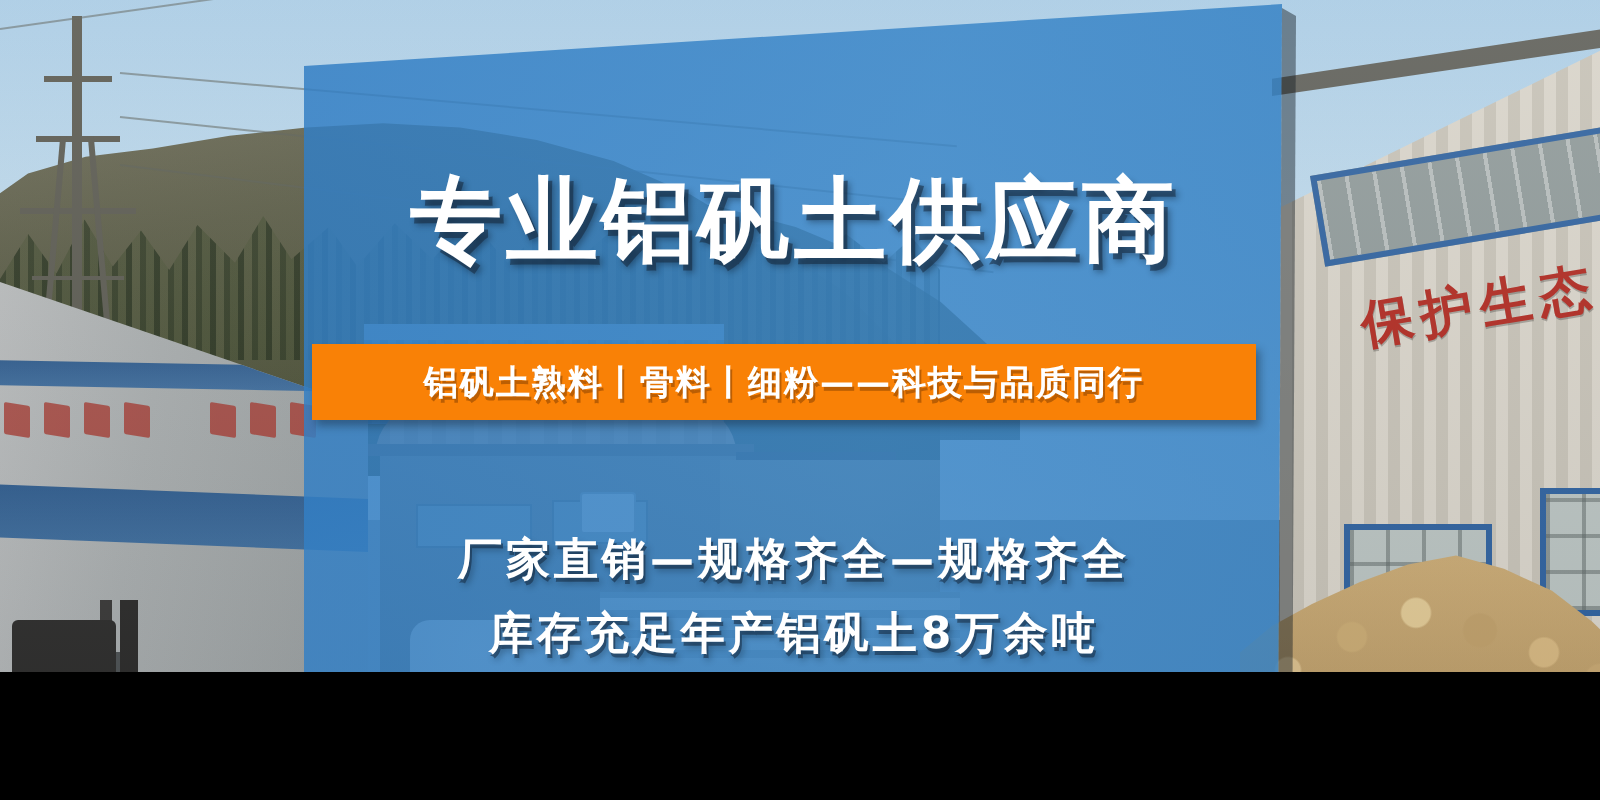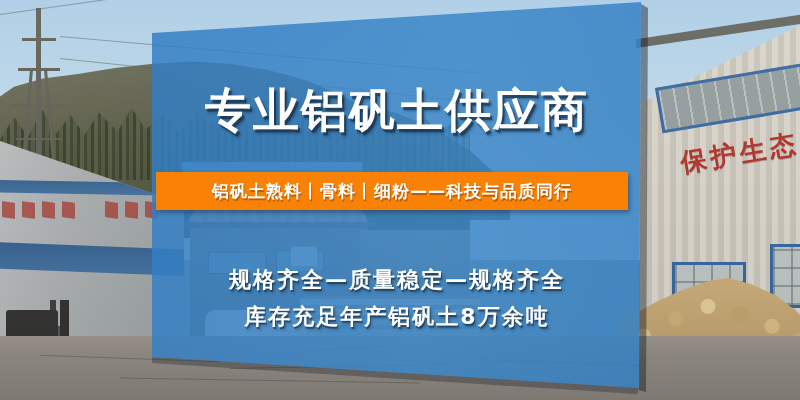--- a/index.html
+++ b/index.html
@@ -1,17 +1,17 @@
 <!DOCTYPE html>
 <html><head>
 <meta charset="utf-8">
 <style>
   html,body{margin:0;padding:0;background:#000;}
   #stage{
-    position:relative;width:800px;height:400px;overflow:hidden;
+    position:relative;width:800px;height:336px;overflow:hidden;
     font-family:"Liberation Sans","DejaVu Sans",sans-serif;
     background:#9aa3a8;
   }
 
   
   .photo{position:absolute;inset:0;overflow:hidden;}
 
   
   .sky{position:absolute;left:0;top:0;width:800px;height:260px;
     background:linear-gradient(#a8cbe6 0%,#bcd8ec 40%,#cfe2f0 72%,#dfe8ee 100%);}
@@ -298,17 +298,17 @@
   <div class="panelShadow2"></div>
 
   <div class="content">
 
     <div class="title">专业铝矾土供应商</div>
 
     <div class="sub-banner">
       <span>铝矾土熟料丨骨料丨细粉——科技与品质同行</span>
     </div>
 
-    <div class="line line1">规格齐全—质量稳定—规格齐全</div>
+    <div class="line line1">厂家直销—规格齐全—规格齐全</div>
     <div class="line line2">库存充足年产铝矾土8万余吨</div>
   </div>
 
 </div>
 
 </body></html>

